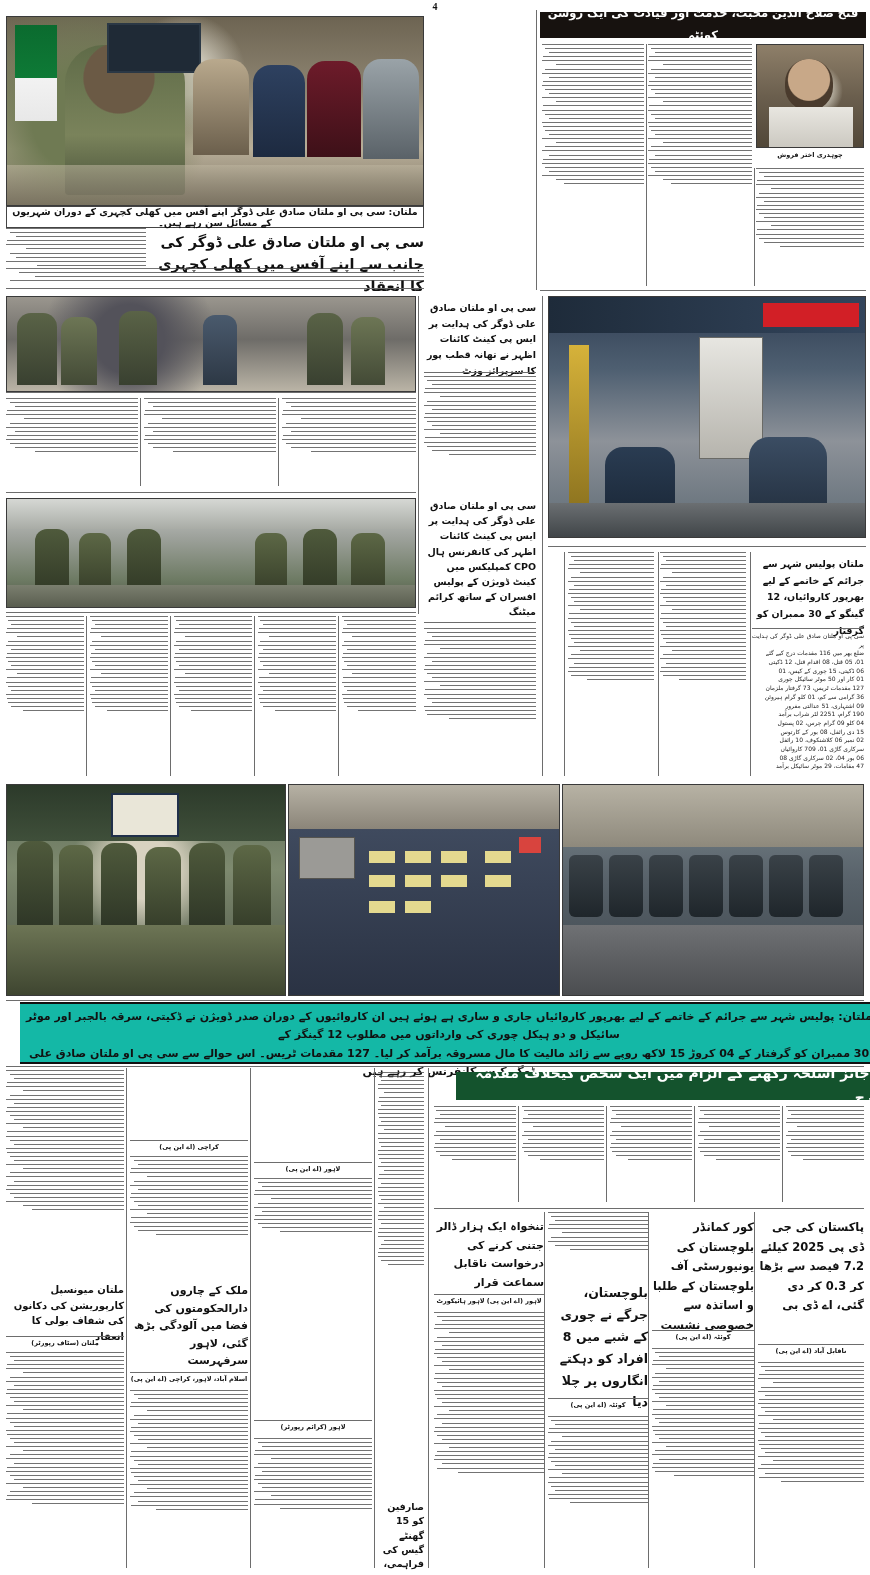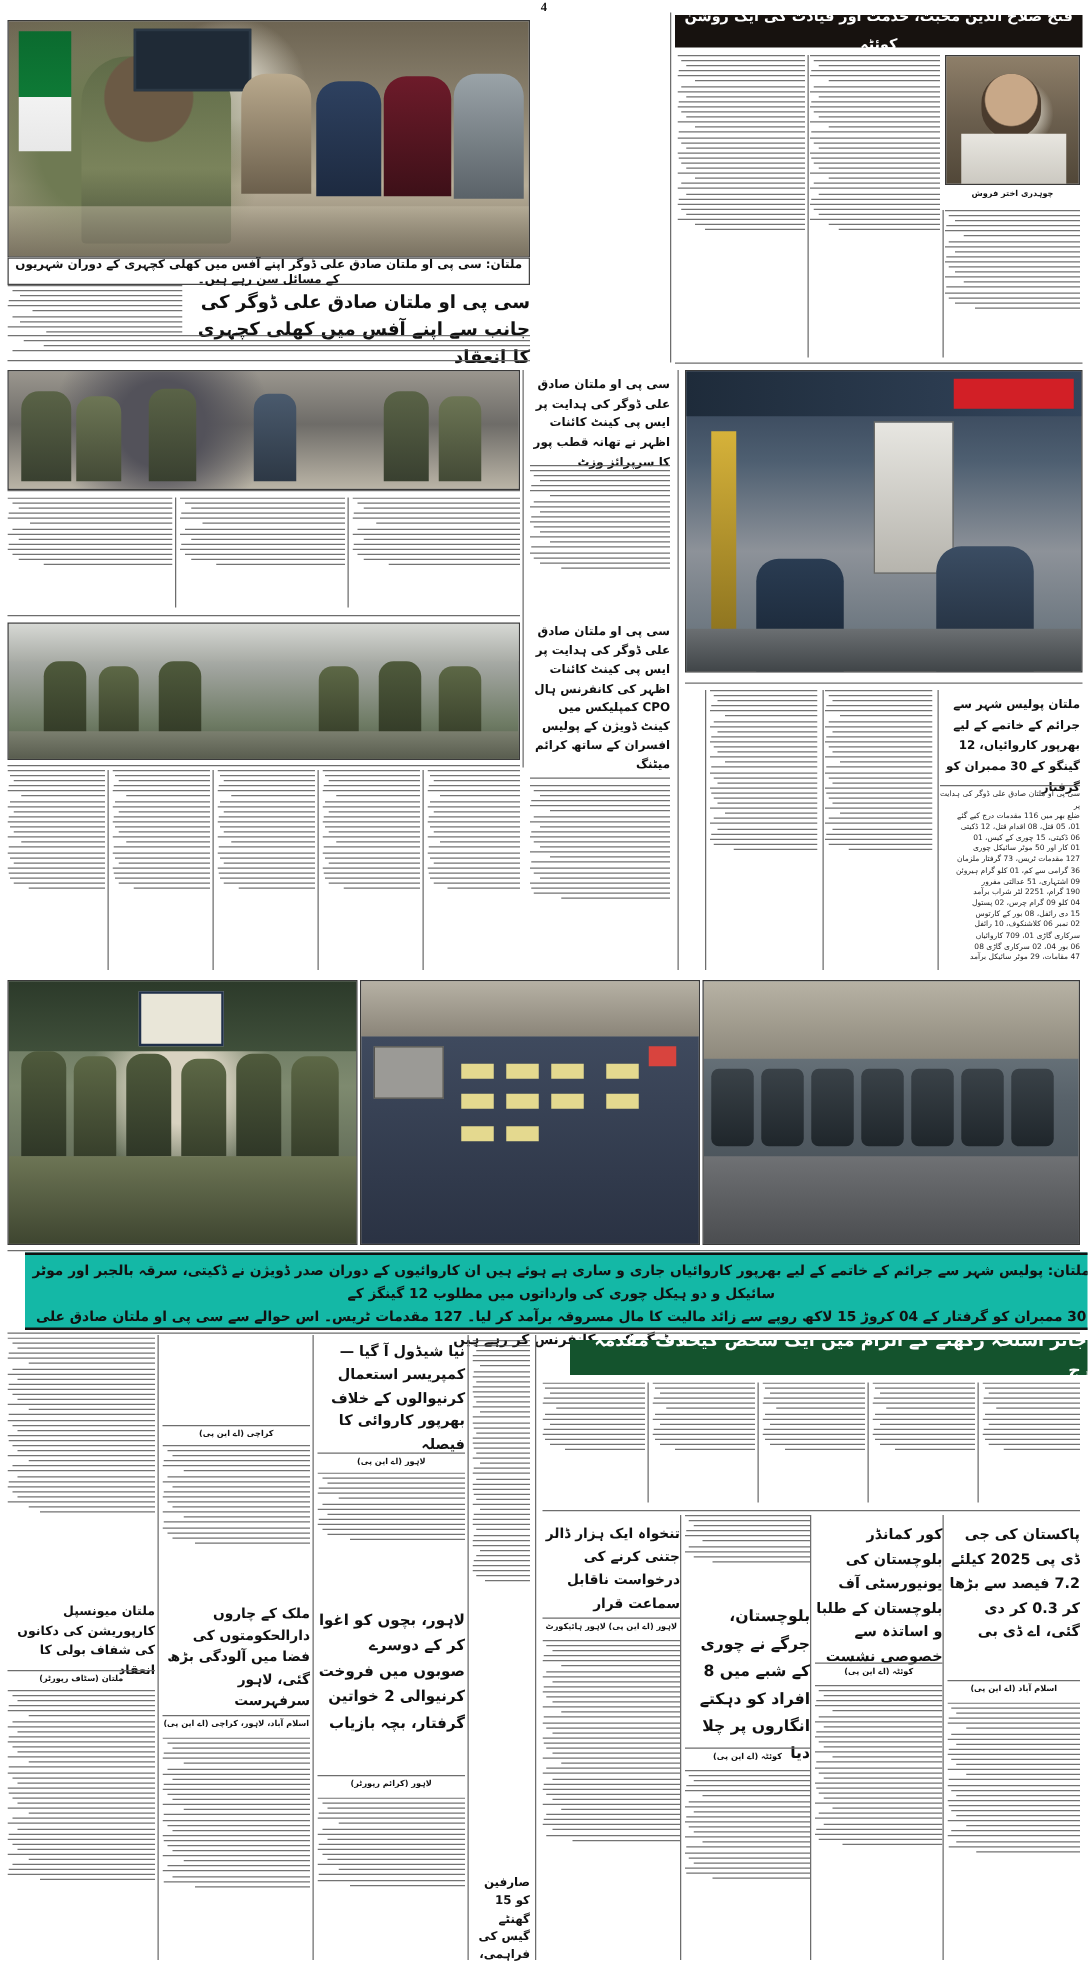--- a/index.html
+++ b/index.html
@@ -848,40 +848,38 @@
       <div class="ln s2"></div>
       <div class="ln s1"></div>
     <div class="ln s4"></div>
       <div class="ln s3"></div>
       <div class="ln s1"></div>
       <div class="ln s2"></div>
     <div class="ln s5"></div>
       <div class="ln s6"></div>
   </div>
 
-  <div class="hl" style="position:absolute;left:254px;top:1072px;width:118px;font-size:11.5px;line-height:1.6;">نیا شیڈول آ گیا — کمپریسر استعمال کرنیوالوں کے خلاف بھرپور کاروائی کا فیصلہ</div>
   <div class="hline" style="left:254px;top:1162px;width:118px;"></div>
   <div class="byline" style="position:absolute;left:254px;top:1164px;width:118px;">لاہور (اے این پی)</div>
   <div class="body-col" style="left:254px;top:1178px;width:118px;height:96px;">
     <div class="ln s1"></div>
       <div class="ln s3"></div>
       <div class="ln s2"></div>
       <div class="ln s5"></div>
     <div class="ln s1"></div>
       <div class="ln s4"></div>
       <div class="ln s3"></div>
       <div class="ln s1"></div>
     <div class="ln s2"></div>
       <div class="ln s5"></div>
       <div class="ln s1"></div>
       <div class="ln s3"></div>
     <div class="ln s2"></div>
       <div class="ln s6"></div>
   </div>
-  <div class="hl" style="position:absolute;left:254px;top:1286px;width:118px;font-size:12px;line-height:1.7;">لاہور، بچوں کو اغوا کر کے دوسرے صوبوں میں فروخت کرنیوالی 2 خواتین گرفتار، بچہ بازیاب</div>
   <div class="hline" style="left:254px;top:1420px;width:118px;"></div>
   <div class="byline" style="position:absolute;left:254px;top:1422px;width:118px;">لاہور (کرائم رپورٹر)</div>
   <div class="body-col" style="left:254px;top:1438px;width:118px;height:128px;">
     <div class="ln s1"></div>
       <div class="ln s3"></div>
       <div class="ln s2"></div>
       <div class="ln s5"></div>
     <div class="ln s1"></div>
       <div class="ln s4"></div>
       <div class="ln s3"></div>
@@ -1073,21 +1071,21 @@
       <div class="ln s1"></div>
       <div class="ln s2"></div>
     <div class="ln s5"></div>
       <div class="ln s1"></div>
       <div class="ln s3"></div>
       <div class="ln s6"></div>
   </div>
 
   <div class="hl" style="position:absolute;left:758px;top:1218px;width:106px;font-size:11.5px;line-height:1.7;">پاکستان کی جی ڈی پی 2025 کیلئے 7.2 فیصد سے بڑھا کر 0.3 کر دی گئی، اے ڈی بی</div>
   <div class="hline" style="left:758px;top:1344px;width:106px;"></div>
-  <div class="byline" style="position:absolute;left:758px;top:1346px;width:106px;">اسلام آباد (اے این پی)</div>
+  <div class="byline" style="position:absolute;left:758px;top:1346px;width:106px;">ناقابل آباد (اے این پی)</div>
   <div class="body-col" style="left:758px;top:1362px;width:106px;height:204px;">
     <div class="ln s1"></div>
       <div class="ln s3"></div>
       <div class="ln s2"></div>
       <div class="ln s5"></div>
     <div class="ln s1"></div>
       <div class="ln s4"></div>
       <div class="ln s3"></div>
       <div class="ln s1"></div>
     <div class="ln s2"></div>

